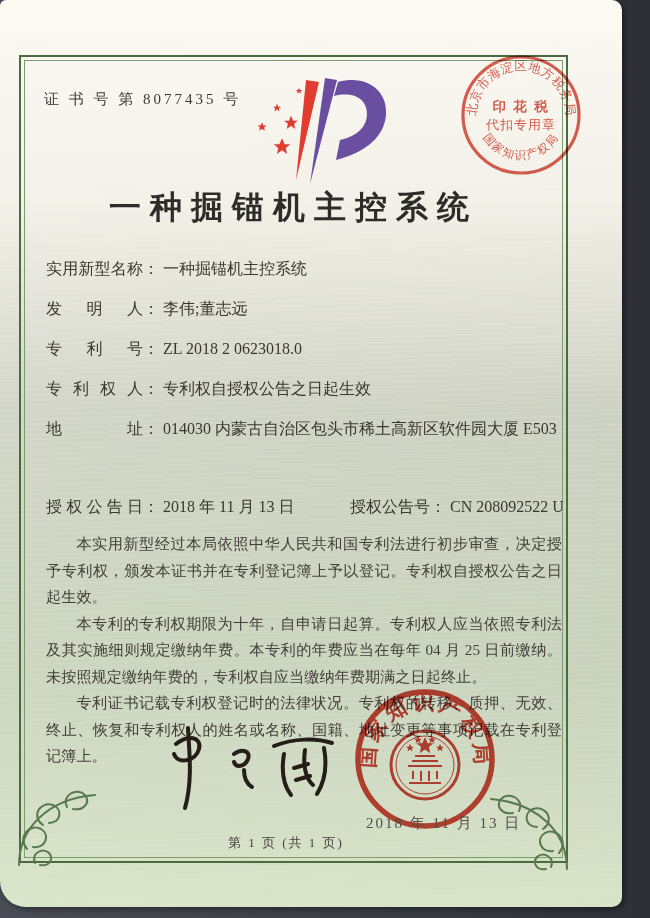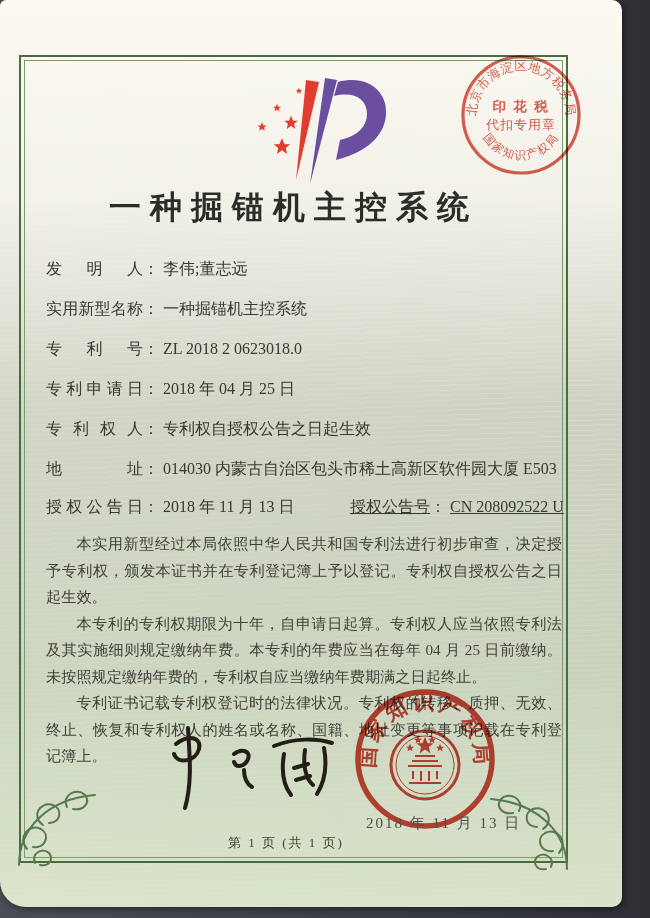--- a/index.html
+++ b/index.html
@@ -20,21 +20,21 @@
   .cert-number { position:absolute; left:44px; top:90px; font-size:15px; letter-spacing:3px;
                  color:#3c3a34; }
   .logo { position:absolute; left:246px; top:74px; }
   .title { position:absolute; left:19px; top:186px; width:549px; text-align:center;
            font-size:32px; font-weight:bold; letter-spacing:9px; color:#2e2c28; }
   .fields { position:absolute; left:46px; top:258px; width:520px; }
   .row { margin-bottom:19px; font-size:16px; color:#3a382f; line-height:21px; white-space:nowrap; }
   .row-label { display:inline-block; width:97px; text-align:justify; text-align-last:justify; }
   .row-colon { display:inline-block; margin-right:4px; }
   .grant-row { position:absolute; left:46px; top:497px; width:520px; font-size:16px; color:#3a382f; white-space:nowrap; }
-  .grant-col2 { position:absolute; left:304px; top:0;text-decoration:underline; }
+  .grant-col2 { position:absolute; left:304px; top:0; }
   .body-text { position:absolute; left:46px; top:531px; width:516px; font-size:15.2px;
                line-height:26.5px; color:#43403a; text-align:justify; }
   .body-text p { text-indent:2em; }
   .officer { position:absolute; left:56px; top:748px; font-size:17px; color:#3a352f; letter-spacing:2px; }
   .officer .name { margin-top:16px; }
   .signature { position:absolute; left:148px; top:720px; }
   .seal { position:absolute; left:352px; top:686px; opacity:0.93; mix-blend-mode:multiply; }
   .seal-date { position:absolute; left:366px; top:814px; font-size:15px; letter-spacing:2px; color:#514e47; }
   .tax-stamp { position:absolute; left:459px; top:53px; opacity:0.88; mix-blend-mode:multiply; }
   .footer { position:absolute; left:19px; top:834px; width:534px; text-align:center;
@@ -46,49 +46,47 @@
 </head>
 <body>
 
 <div class="stage">
   <div class="paper">
 
     <div class="frame-outer">
       <div class="frame-inner"></div>
     </div>
 
+    <div class="cert-number">证 书 号 第 8077435 号</div>
 
     <svg class="logo" width="160" height="114" viewBox="0 0 160 114">
       <defs>
         <path id="star5" d="M0,-6 L1.8,-1.9 L5.7,-1.9 L2.6,0.7 L3.5,4.9 L0,2.3 L-3.5,4.9 L-2.6,0.7 L-5.7,-1.9 L-1.8,-1.9 Z"></path>
       </defs>
       <polygon points="60,6 73,8 50,106" fill="#e23b30"></polygon>
       <polygon points="79,4 91,6 64,110" fill="#6a4fa0"></polygon>
       <path d="M92,8 C122,0 142,18 140,41 C138,66 114,80 90,86 L94,66 C112,62 121,52 121,40 C121,25 108,17 88,22 Z" fill="#6a4fa0"></path>
       <use href="#star5" transform="translate(53,17) scale(0.55)" fill="#e23b30"></use>
       <use href="#star5" transform="translate(31,34) scale(0.7)" fill="#e23b30"></use>
       <use href="#star5" transform="translate(45,49) scale(1.2)" fill="#e23b30"></use>
       <use href="#star5" transform="translate(16,53) scale(0.8)" fill="#e23b30"></use>
       <use href="#star5" transform="translate(36,73) scale(1.45)" fill="#e23b30"></use>
     </svg>
 
     <div class="title">一种掘锚机主控系统</div>
 
     <div class="fields">
       <div class="row">
+        <span class="row-label">实用新型名称</span><span class="row-colon">：</span><span class="row-value">一种掘锚机主控系统</span>
+      </div>
+      <div class="row">
         <span class="row-label">发明人</span><span class="row-colon">：</span><span class="row-value">李伟;董志远</span>
       </div>
       <div class="row">
-        <span class="row-label">实用新型名称</span><span class="row-colon">：</span><span class="row-value">一种掘锚机主控系统</span>
-      </div>
-      <div class="row">
         <span class="row-label">专利号</span><span class="row-colon">：</span><span class="row-value">ZL 2018 2 0623018.0</span>
-      </div>
-      <div class="row">
-        <span class="row-label">专利申请日</span><span class="row-colon">：</span><span class="row-value">2018 年 04 月 25 日</span>
       </div>
       <div class="row">
         <span class="row-label">专利权人</span><span class="row-colon">：</span><span class="row-value">专利权自授权公告之日起生效</span>
       </div>
       <div class="row">
         <span class="row-label">地址</span><span class="row-colon">：</span><span class="row-value">014030 内蒙古自治区包头市稀土高新区软件园大厦 E503</span>
       </div>
     </div>
 
     <div class="grant-row">

